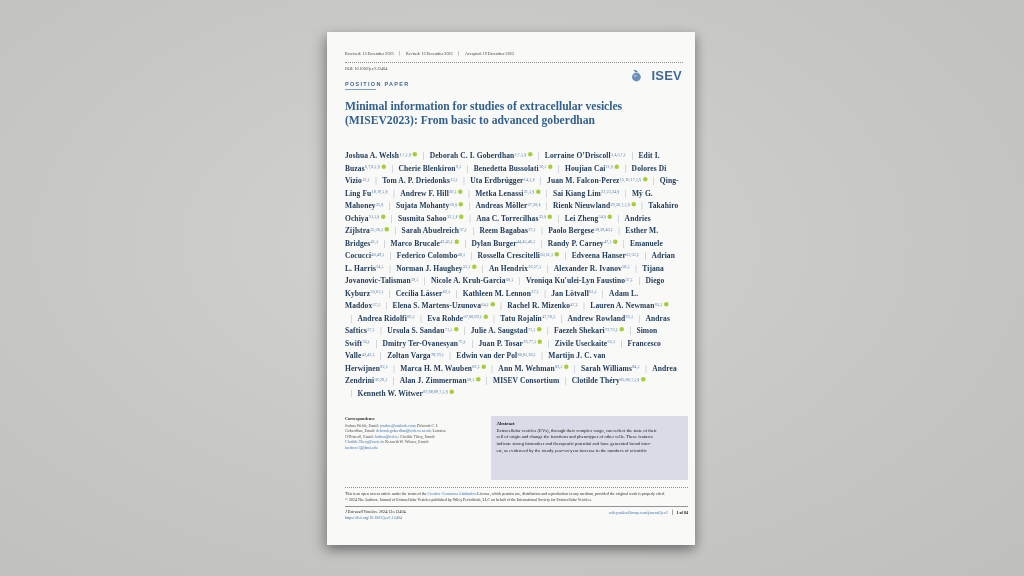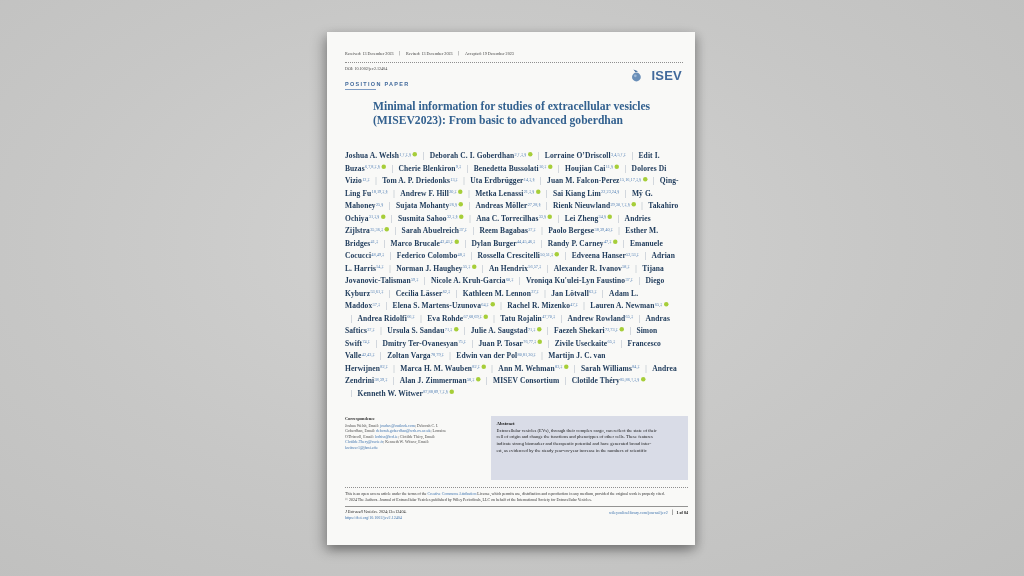--- a/index.html
+++ b/index.html
@@ -23,21 +23,21 @@
   .type .sc{width:400px;}
   .type-label{font-family:"Liberation Sans",sans-serif;font-weight:bold;font-size:11px;
     letter-spacing:2.6px;color:#41699b;}
   .type-underline{width:62px;height:2px;background:#7e9cc4;margin-top:4px;}
   .logo{position:absolute;top:36px;right:13px;display:flex;align-items:center;gap:10px;justify-content:flex-end;}
   .logo-text{font-family:"Liberation Sans",sans-serif;font-weight:bold;font-size:13px;
     color:#41699b;letter-spacing:0.2px;}
 
   
   .title{position:absolute;top:68px;left:18px;width:345px;font-weight:bold;
-    font-size:11.6px;line-height:14.2px;color:#33618f;margin-left:28px;}
+    font-size:11.6px;line-height:14.2px;color:#33618f;}
 
   
   .authors{position:absolute;top:118px;left:18px;width:338px;height:260px;overflow:hidden;}
   .authors .sc{width:676px;font-size:15px;line-height:23px;color:#333;}
   .aname{font-weight:bold;color:#203c5c;letter-spacing:0.2px;}
   .asup{font-size:8.6px;color:#4a7ab2;position:relative;top:-5px;margin-left:0.5px;}
   .asep{color:#9cA8b8;margin:0 11px;color:#9ca8b8;}
   .orcid{display:inline-block;width:9px;height:9px;border-radius:50%;background:#a6ce39;
     margin-left:3px;position:relative;top:-3px;}
 

